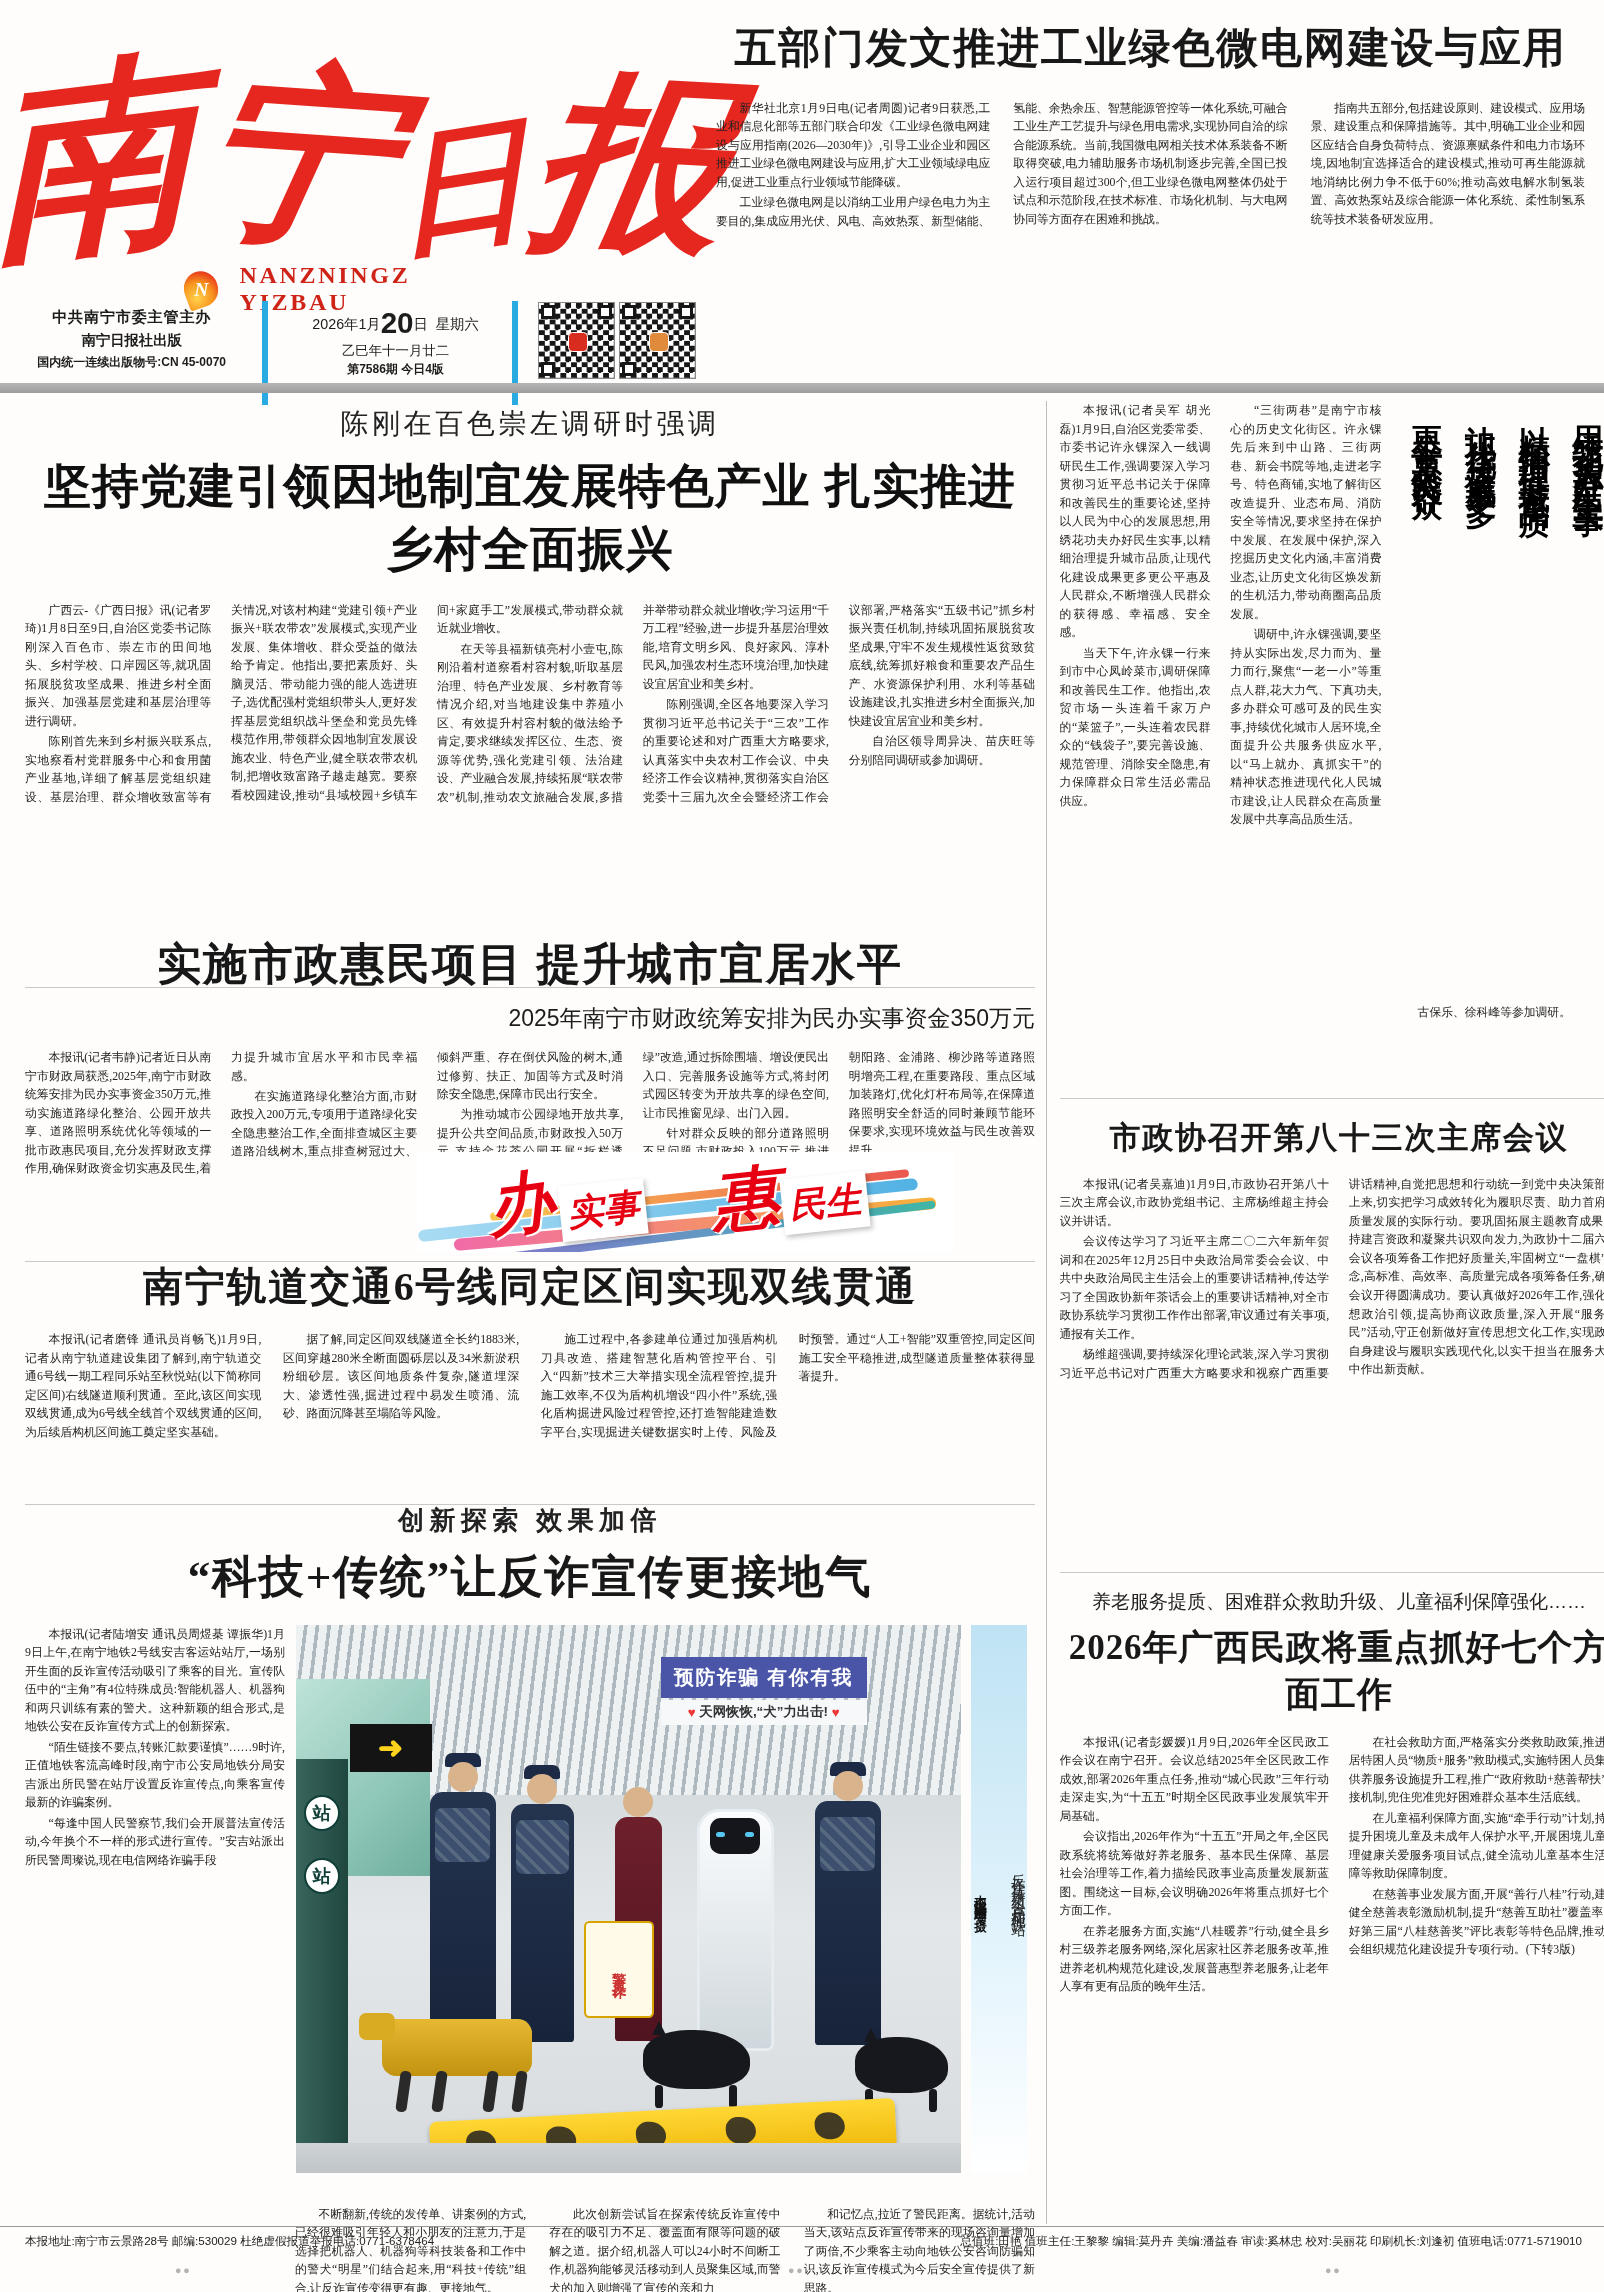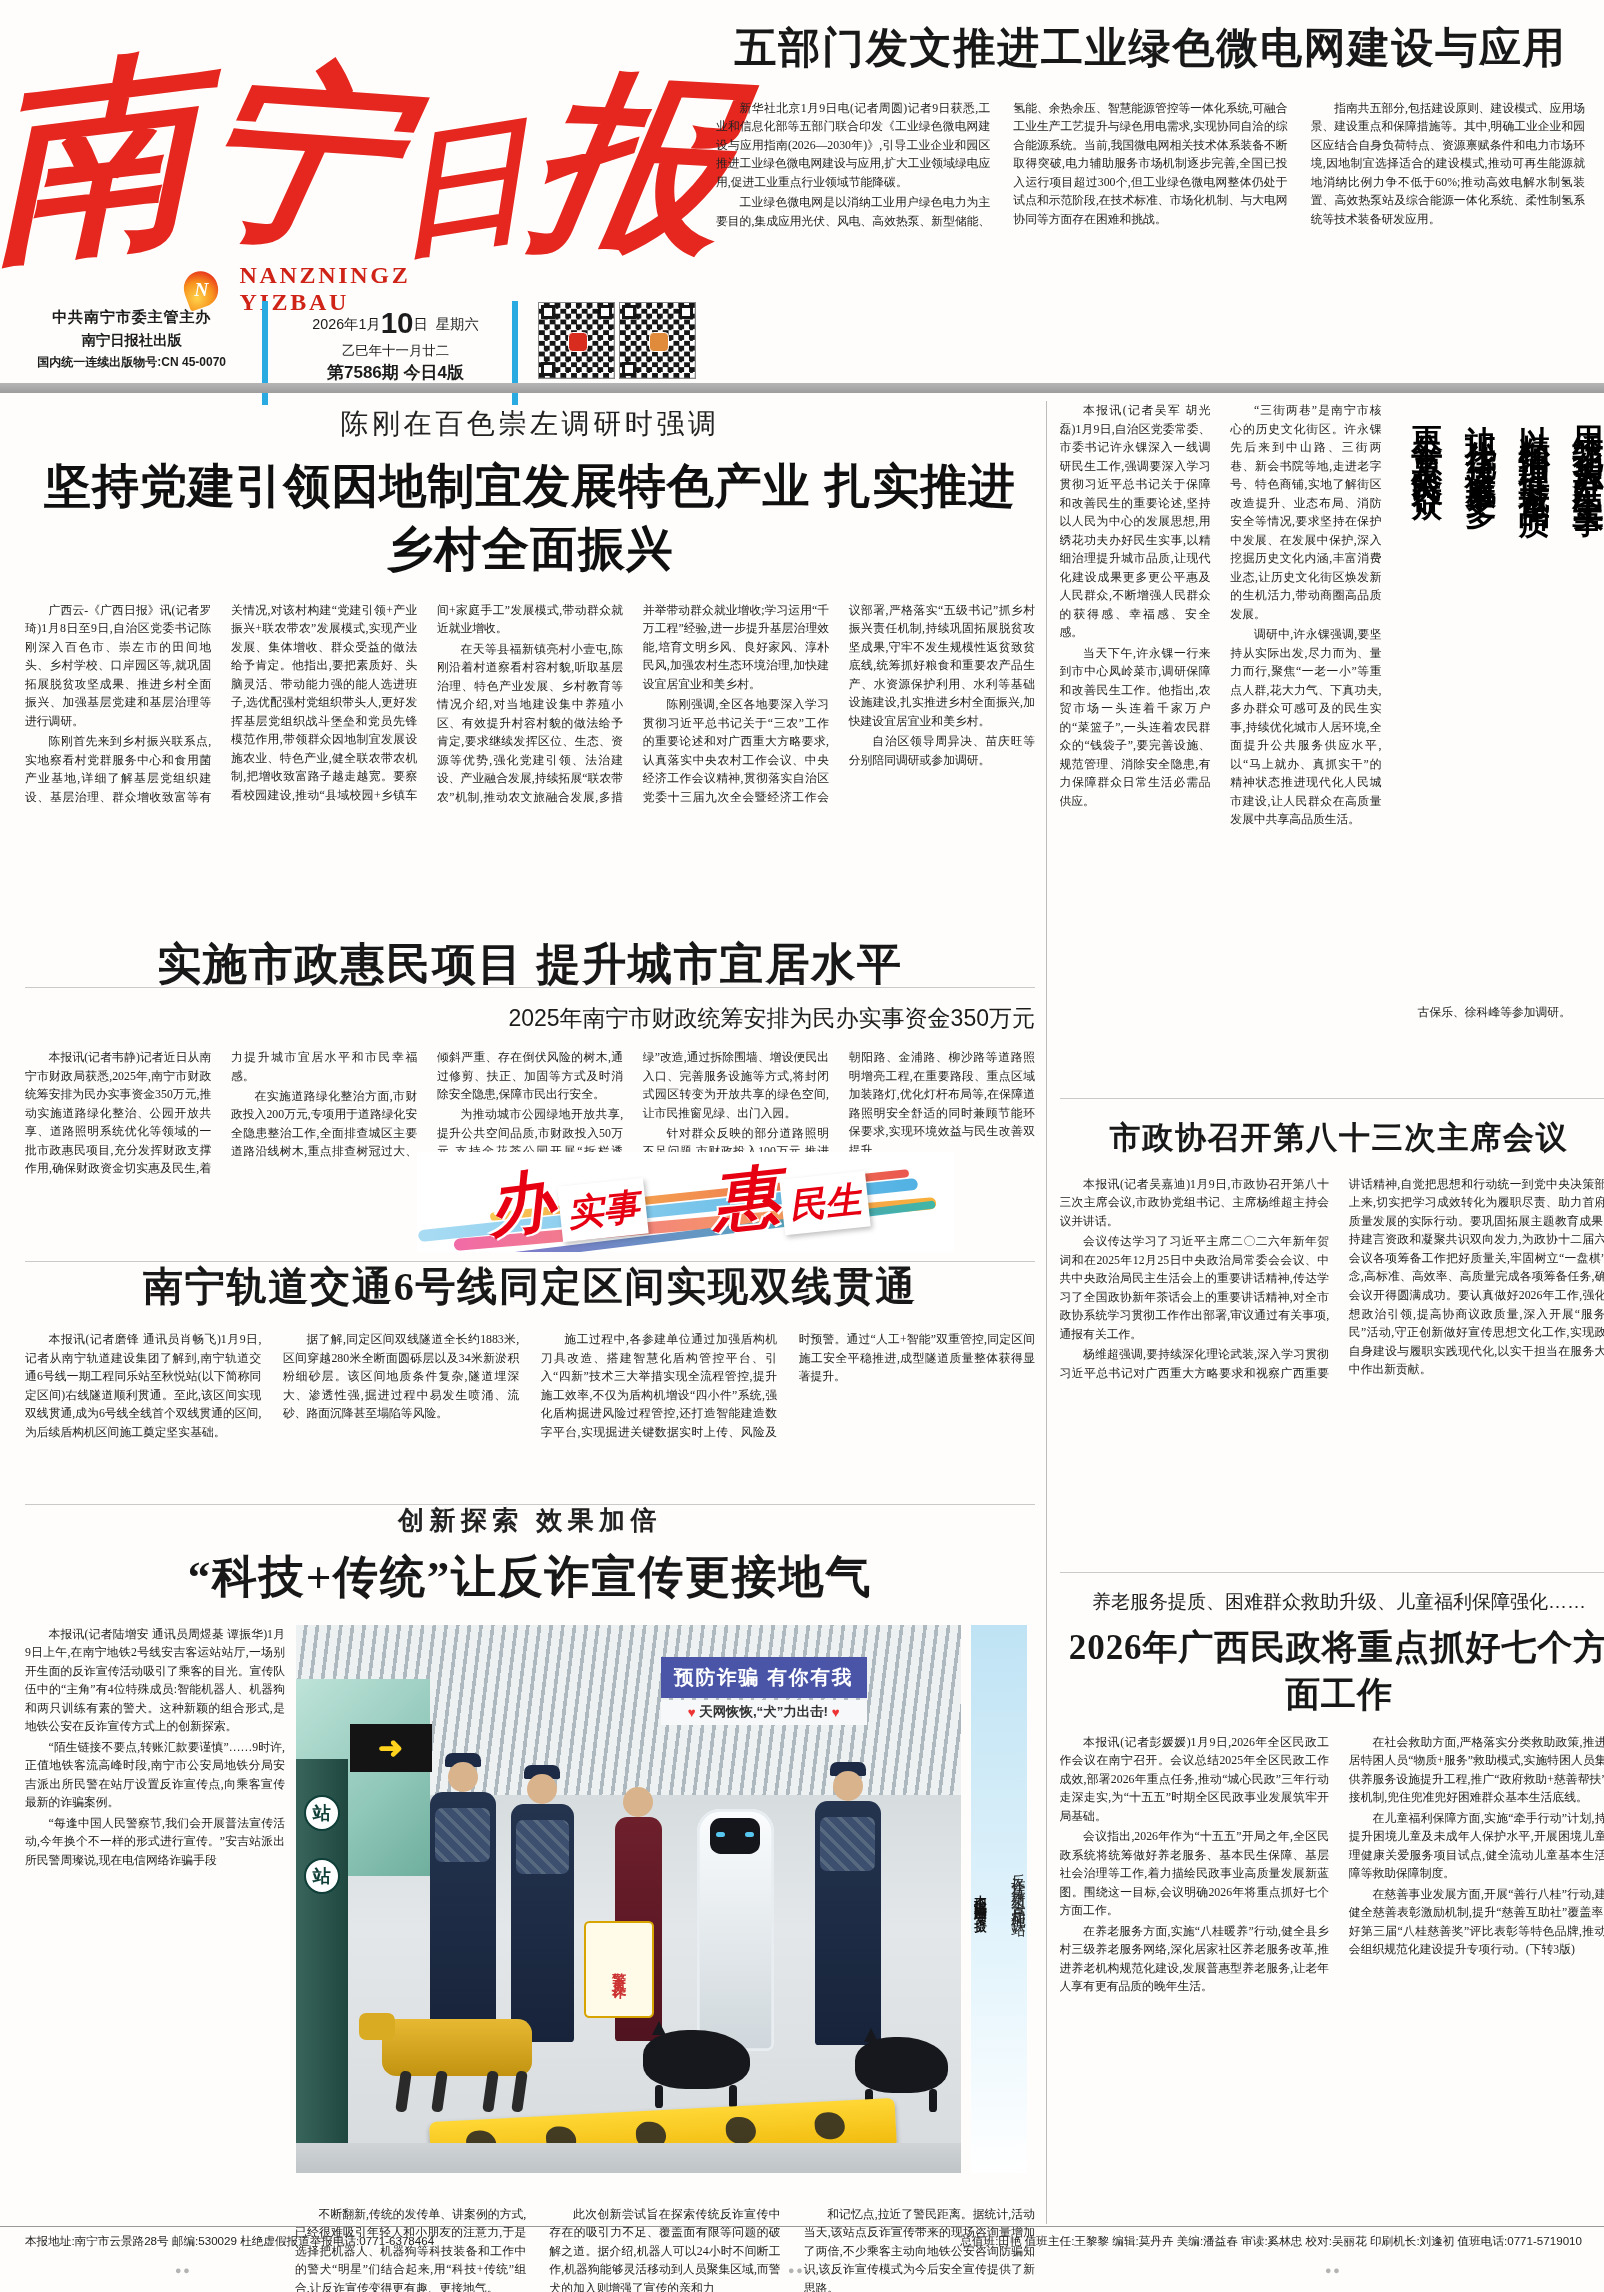--- a/index.html
+++ b/index.html
@@ -20,21 +20,21 @@
   .latin{font-size:24px;font-weight:bold;color:#cf2318;letter-spacing:2.7px;font-family:"Liberation Serif",serif;margin-left:12px;}
   .pubinfo{left:19.7px;top:308px;width:224px;text-align:center;font-family:"Liberation Sans","DejaVu Sans",sans-serif;}
   .pubinfo .l1{font-size:15px;font-weight:bold;letter-spacing:0.9px;}
   .pubinfo .l2{font-size:14.3px;font-weight:bold;margin-top:3.6px;}
   .pubinfo .l3{font-size:12px;font-weight:bold;margin-top:4.5px;}
   .vbar{width:6.3px;background:#29abe2;}
   .dateinfo{left:288px;top:306px;width:215px;text-align:center;font-family:"Liberation Sans","DejaVu Sans",sans-serif;}
   .dateinfo .d1{font-size:14.3px;}
   .dateinfo .d1 .big{font-size:29.6px;font-weight:bold;vertical-align:-3.6px;}
   .dateinfo .d2{font-size:13.4px;margin-top:1.8px;}
-  .dateinfo .d3{font-size:17px;font-weight:bold;margin-top:1px;}
+  .dateinfo .d3{font-size:12px;font-weight:bold;margin-top:1px;}
   .qr{width:75px;height:75px;background:repeating-conic-gradient(#161616 0% 25%,#fff 0% 50%) 0 0/10.7px 10.7px;position:absolute;outline:0.9px solid #888;}
   .qr .f{position:absolute;width:14.3px;height:14.3px;background:#fff;border:3.6px solid #161616;box-sizing:border-box;}
   .qr .f1{left:1.8px;top:1.8px;} .qr .f2{right:1.8px;top:1.8px;} .qr .f3{left:1.8px;bottom:1.8px;}
   .qr .cdot{position:absolute;left:29px;top:29px;width:18px;height:18px;border-radius:4.5px;background:#d82c1e;border:1.8px solid #fff;}
   .grayrule{left:0;top:383px;width:1605px;height:9.9px;background:linear-gradient(#b5b5b5,#9c9c9c);}
   
   .hl-serif{font-family:"Liberation Serif","DejaVu Serif",serif;font-weight:bold;text-align:center;color:#181818;}
   .hl-sans{font-family:"Liberation Sans","DejaVu Sans",sans-serif;font-weight:900;text-align:center;color:#101010;}
   .kicker{font-family:"Liberation Sans","DejaVu Sans",sans-serif;text-align:center;color:#222;}
   .body-text{font-size:11.8px;line-height:1.57;text-align:justify;color:#222;}
@@ -157,21 +157,21 @@
     <div class="latin">NANZNINGZ  YIZBAU</div>
   </div>
   <div class="abs pubinfo">
     <div class="l1">中共南宁市委主管主办</div>
     <div class="l2">南宁日报社出版</div>
     <div class="l3">国内统一连续出版物号:CN 45-0070</div>
   </div>
   <div class="abs vbar" style="left:262px;top:301px;height:104px;"></div>
   <div class="abs dateinfo">
     <div class="d1">
-      <span>2026年1月</span><span class="big">10</span><span>日</span>&nbsp;&nbsp;<span>星期六</span>
+      <span>2026年1月</span><span class="big">20</span><span>日</span>&nbsp;&nbsp;<span>星期六</span>
     </div>
     <div class="d2">乙巳年十一月廿二</div>
     <div class="d3">第7586期  今日4版</div>
   </div>
   <div class="abs vbar" style="left:512px;top:301px;height:104px;"></div>
   <div class="qr abs" style="left:539px;top:303px;">
     <div class="f f1"></div>
       <div class="f f2"></div>
       <div class="f f3"></div>
       <div class="cdot"></div>

